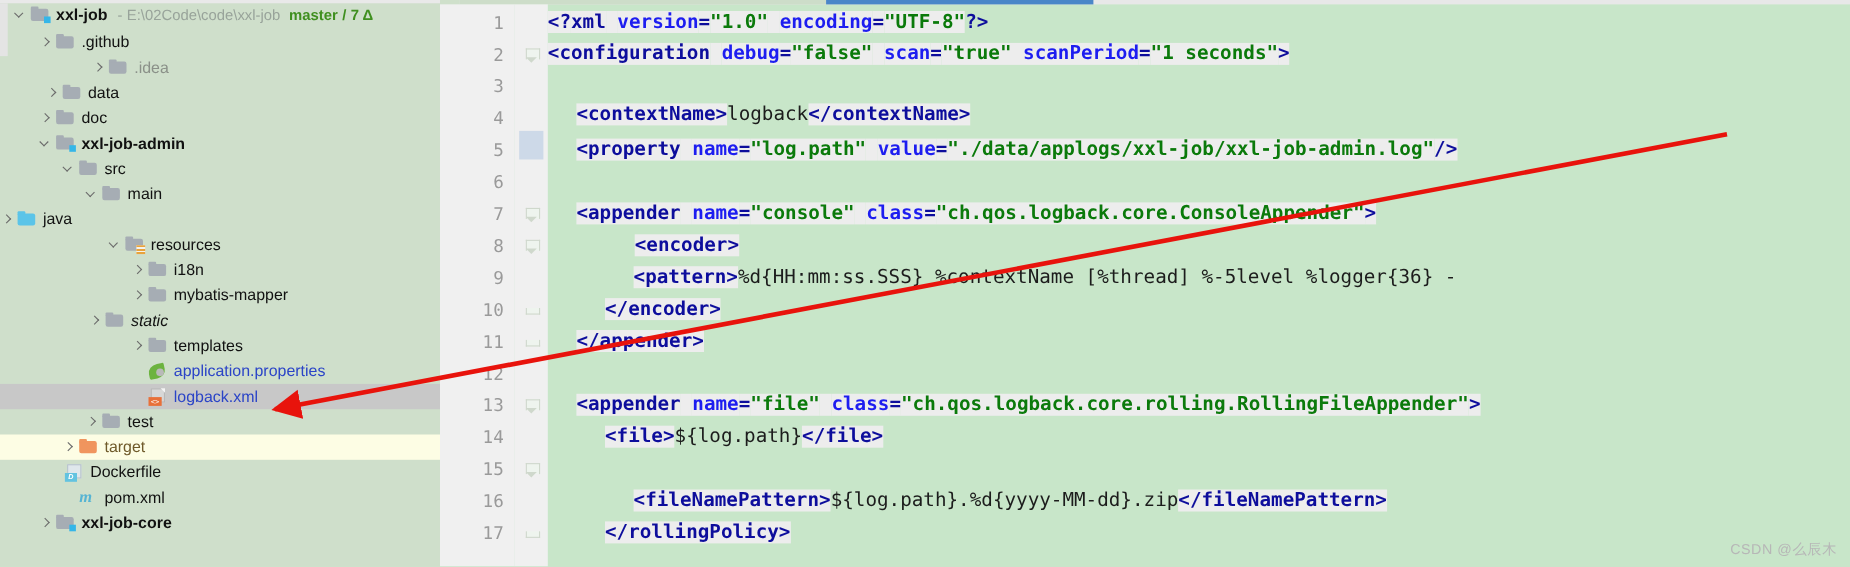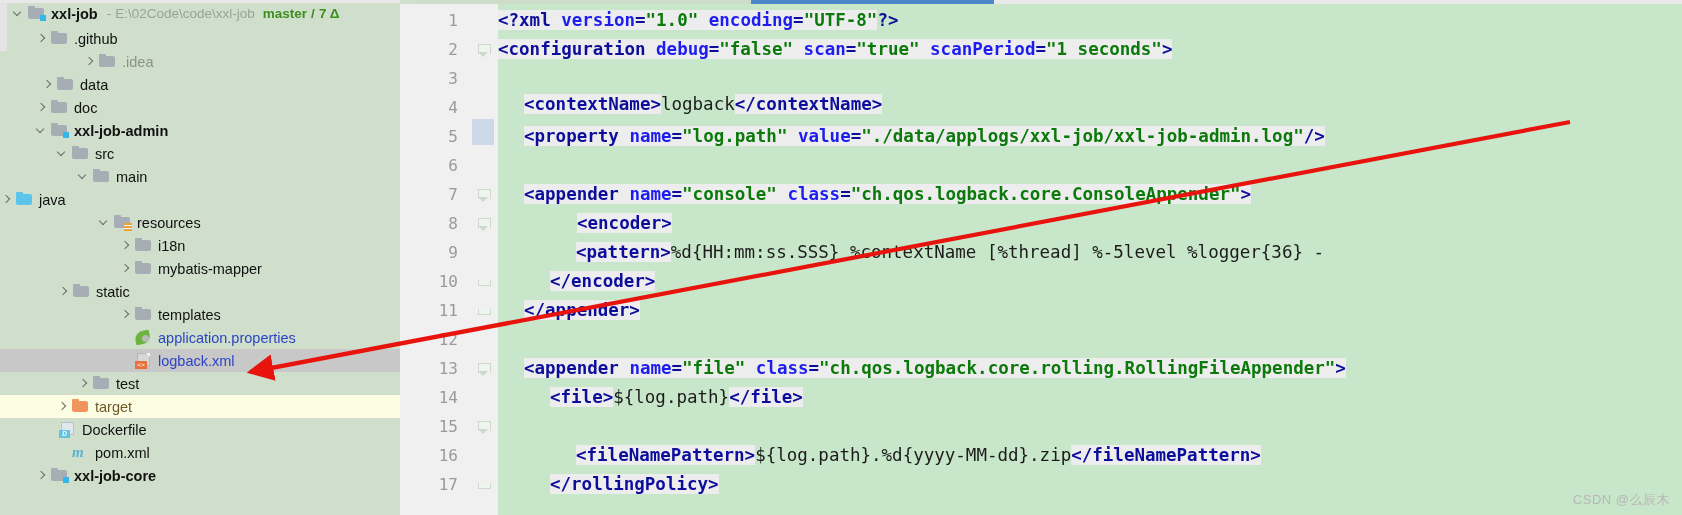--- a/index.html
+++ b/index.html
@@ -261,21 +261,21 @@
         <div class="row" style="position: absolute; left: 0px; right: 0px; top: 234px; padding-left: 119px;">
           <span class="arrow r"></span>
           <span class="ico folder"></span>
           <span class="lbl ">i18n</span>
         </div>
         <div class="row" style="position: absolute; left: 0px; right: 0px; top: 257px; padding-left: 119px;">
           <span class="arrow r"></span>
           <span class="ico folder"></span>
           <span class="lbl ">mybatis-mapper</span>
         </div>
-        <div class="row" style="position: absolute; left: 0px; right: 0px; top: 280px; padding-left: 57px;">
+        <div class="row" style="position: absolute; left: 0px; right: 0px; top: 280px; padding-left: 80px; font-style: italic;">
           <span class="arrow r"></span>
           <span class="ico folder"></span>
           <span class="lbl ">static</span>
         </div>
         <div class="row" style="position: absolute; left: 0px; right: 0px; top: 303px; padding-left: 119px;">
           <span class="arrow r"></span>
           <span class="ico folder"></span>
           <span class="lbl ">templates</span>
         </div>
         <div class="row" style="position: absolute; left: 0px; right: 0px; top: 326px; padding-left: 119px;">

